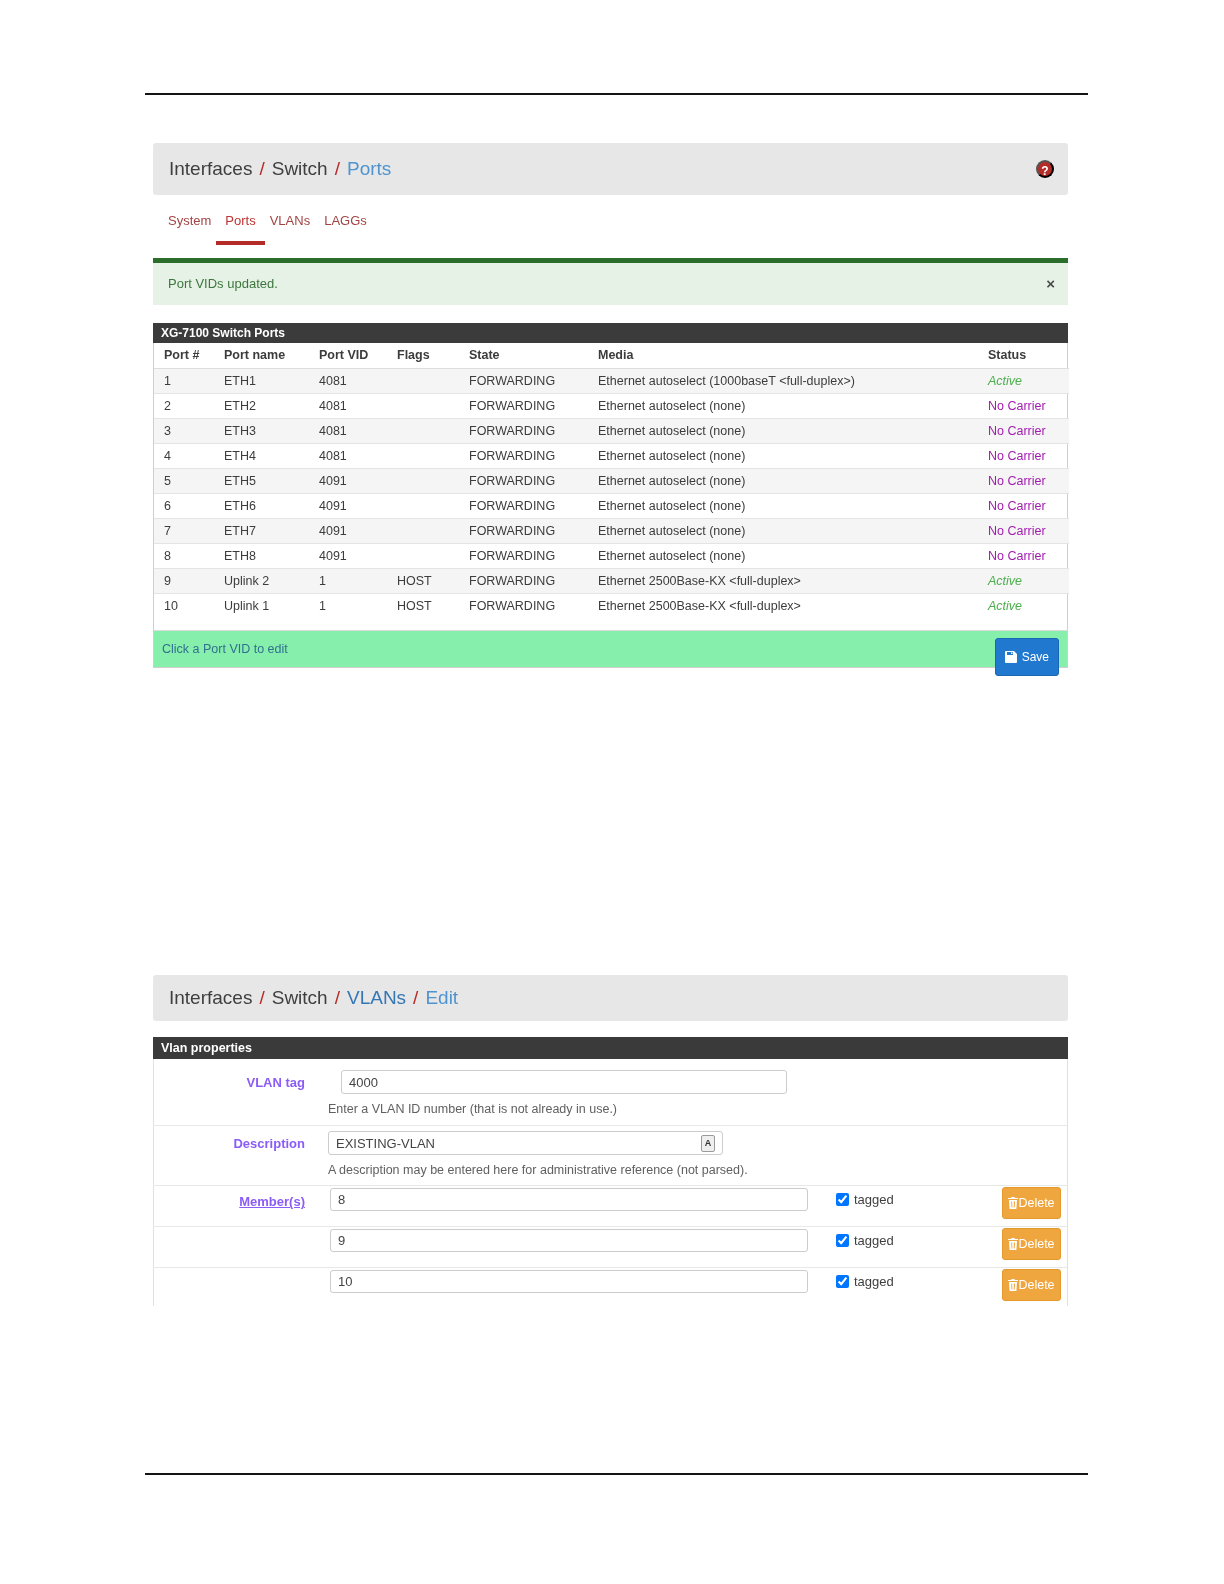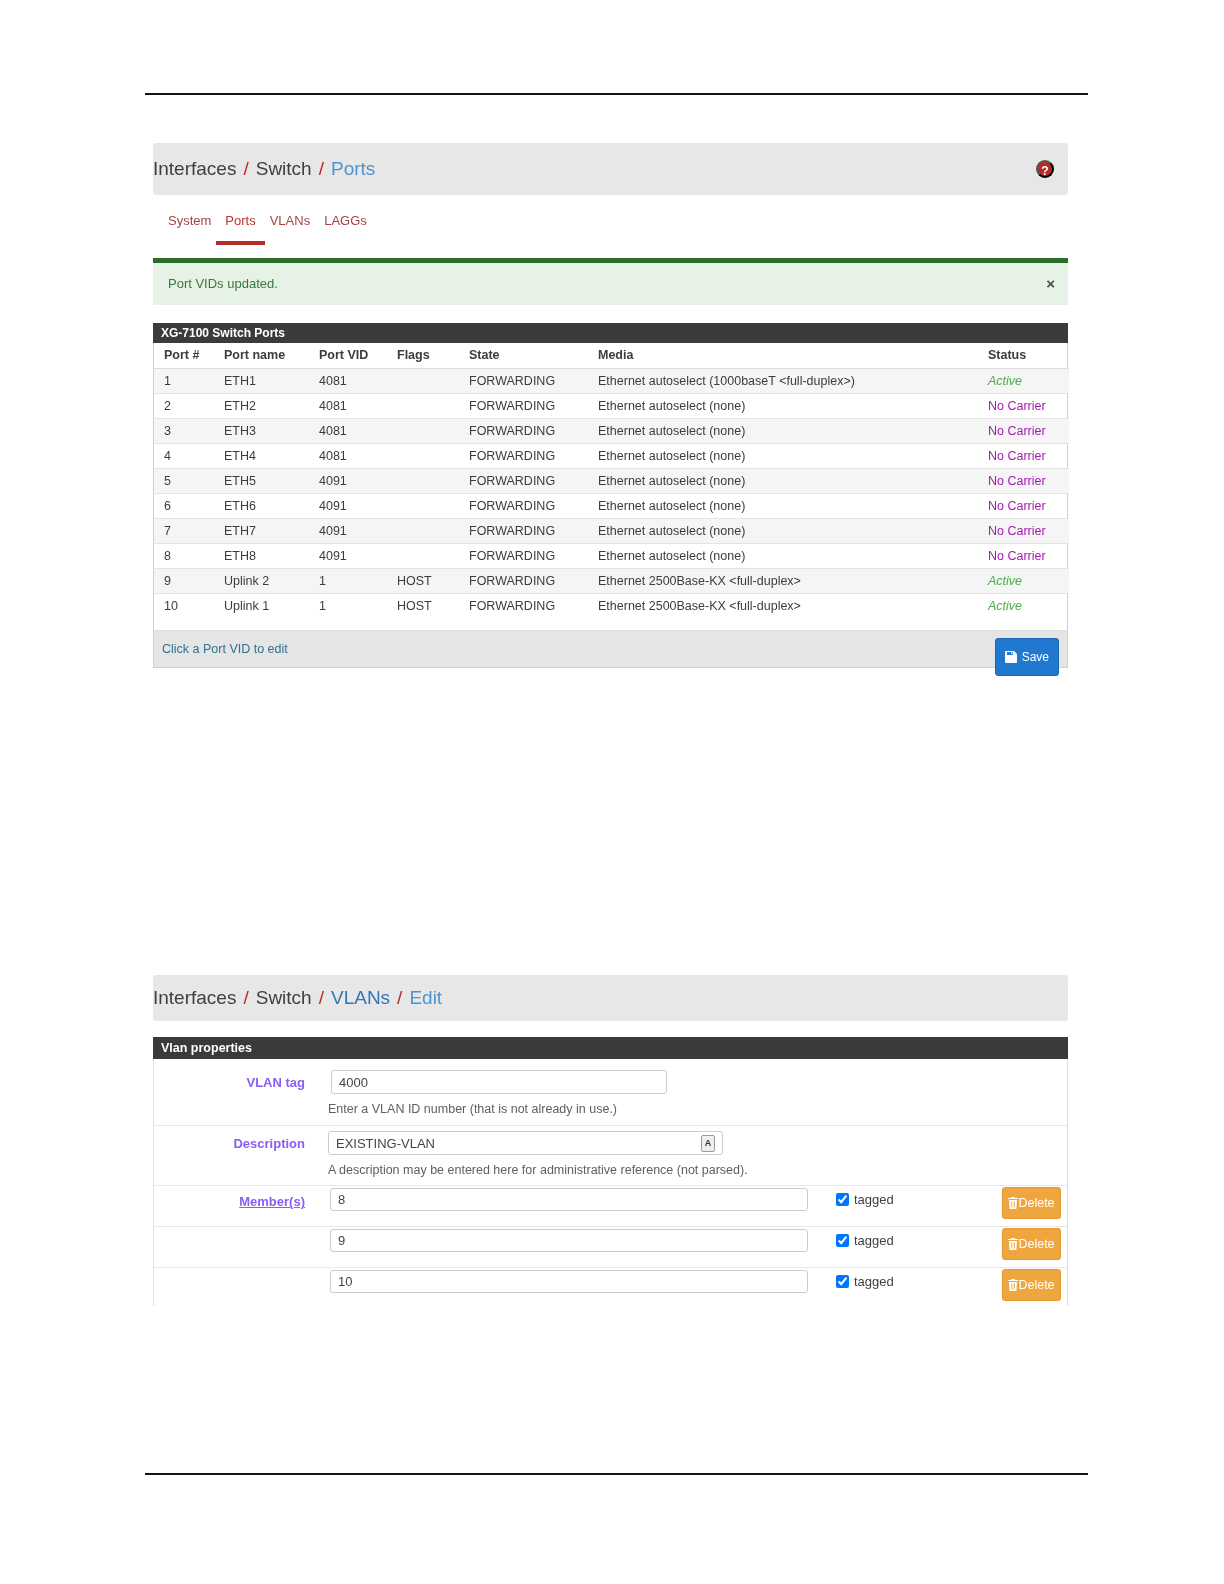--- a/index.html
+++ b/index.html
@@ -6,21 +6,21 @@
   body { background:#fff; }
   .page { position:relative; width:1224px; height:1584px; background:#ffffff;
           font-family:"Liberation Sans","DejaVu Sans",sans-serif; overflow:hidden; }
   .rule { position:absolute; left:145px; width:943px; height:2px; background:#141414; }
   .rule-top { top:93px; }
   .rule-bottom { top:1473px; }
 
   
   .shot1 { position:absolute; left:153px; top:143px; width:915px; height:525px; }
   .crumbbar { position:absolute; left:0; right:0; height:52px; background:#e7e7e7;
-              border-radius:3px; display:flex; align-items:center; padding-left:0;
+              border-radius:3px; display:flex; align-items:center; padding-left:16px;
               font-size:19px; color:#3f3f3f; }
   .crumbbar.h46 { height:46px; }
   .bc-sep { color:#b52b27; padding:0 7px; }
   .bc-link { color:#3576b5; }
   .bc-link-light { color:#4f94d0; }
   .helpicon { position:absolute; right:14px; top:50%; margin-top:-9px; width:18px; height:18px;
               border-radius:50%; background:#b52b27; color:#fff; font-size:12px; font-weight:bold;
               text-align:center; line-height:18px; padding:0; display:block; }
   .tabs { position:absolute; left:15px; top:62px; display:flex; gap:14px; font-size:13px; }
   .tab { position:relative; padding:8px 0 20px 0; color:#a34444; cursor:pointer; }
@@ -39,21 +39,21 @@
   table.ports { width:100%; border-collapse:collapse; table-layout:fixed;
                 font-size:12.5px; color:#3c3c3c; }
   table.ports th { text-align:left; font-weight:bold; height:25px; padding:0 0 0 10px;
                    border-bottom:1px solid #dddddd; white-space:nowrap; }
   table.ports td { height:25px; padding:0 0 0 10px; border-top:1px solid #e4e4e4;
                    white-space:nowrap; overflow:hidden; }
   table.ports tbody tr:nth-child(odd) { background:#f5f5f5; }
   .st-active { color:#4cae4c;font-style:italic; }
   .st-nc { color:#a21caf; }
   .card-footer { position:absolute; left:0; right:0; bottom:0; height:37px;
-                 border-top:1px solid #dddddd; background:#e5e5e5; }
+                 border-top:1px solid #dddddd; background:#86efac; }
   .vid-link { line-height:37px; padding-left:8px; font-size:12.5px; color:#31708f; cursor:pointer; display:inline-block; }
   .save-btn { position:absolute; right:8px; top:7px; height:38px; background:#2179cf; color:#fff;
               border:1px solid #1b66b0; border-radius:3px; font-size:12px; padding:0 9px;
               display:flex; align-items:center; gap:5px; cursor:pointer;
               font-family:"Liberation Sans","DejaVu Sans",sans-serif; }
 
   
   .shot2 { position:absolute; left:153px; top:975px; width:915px; height:331px; }
   .panel-hd { position:absolute; left:0; right:0; top:62px; height:22px; background:#3a3a3a;
               color:#fff; font-size:12.5px; font-weight:bold; line-height:22px; padding-left:8px; }
@@ -241,21 +241,21 @@
       <span class="bc-sep">/</span>
       <span class="bc-link">VLANs</span>
       <span class="bc-sep">/</span>
       <span class="bc-link-light">Edit</span>
     </div>
 
     <div class="panel-hd">Vlan properties</div>
     <div class="panel-bd"></div>
 
     <div class="flabel" style="top:100px;">VLAN tag</div>
-    <input class="tinput" style="left: 178px; top: 95px; width: 336px;" value="4000">
+    <input class="tinput" style="left: 188px; top: 95px; width: 446px;" value="4000">
     <div class="fhelp" style="top:127px;">Enter a VLAN ID number (that is not already in use.)</div>
     <div class="fsep" style="top:150px;"></div>
 
     <div class="flabel" style="top:161px;">Description</div>
     <input class="tinput" style="left: 175px; top: 156px; width: 395px; padding-right: 26px;" value="EXISTING-VLAN">
     <div class="addon">A</div>
     <div class="fhelp" style="top:188px;">A description may be entered here for administrative reference (not parsed).</div>
     <div class="fsep" style="top:210px;"></div>
 
     <div class="flabel u" style="top:219px;">Member(s)</div>

